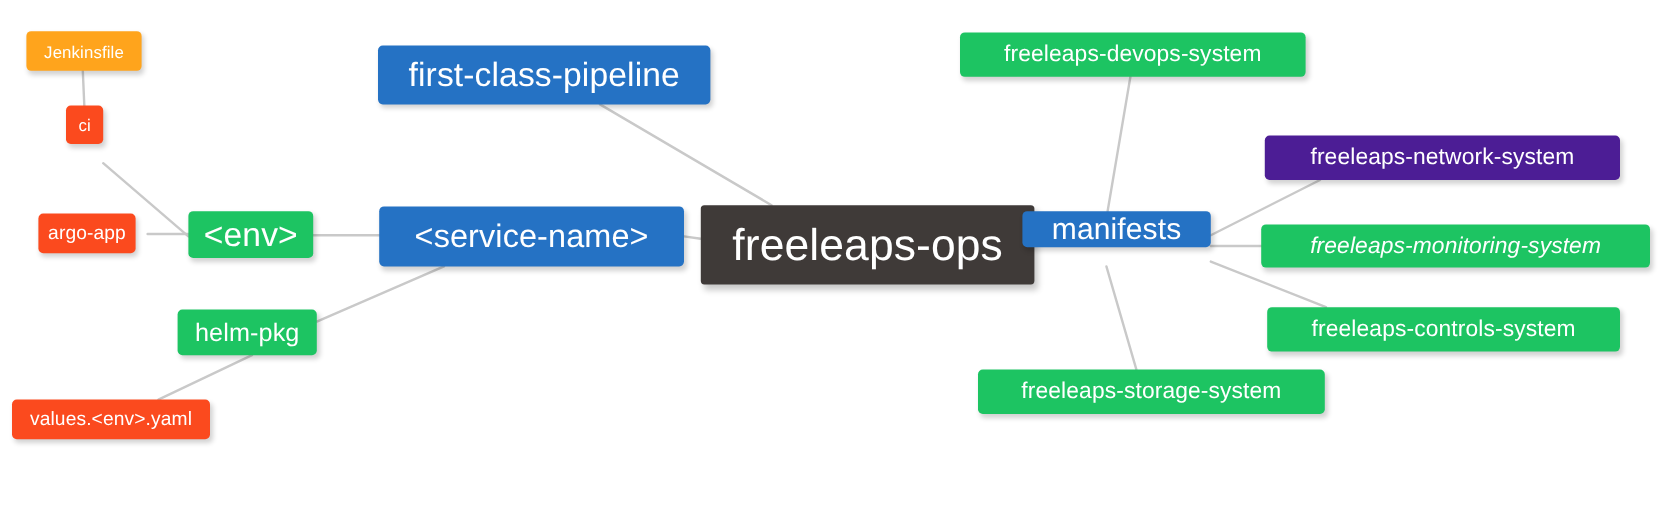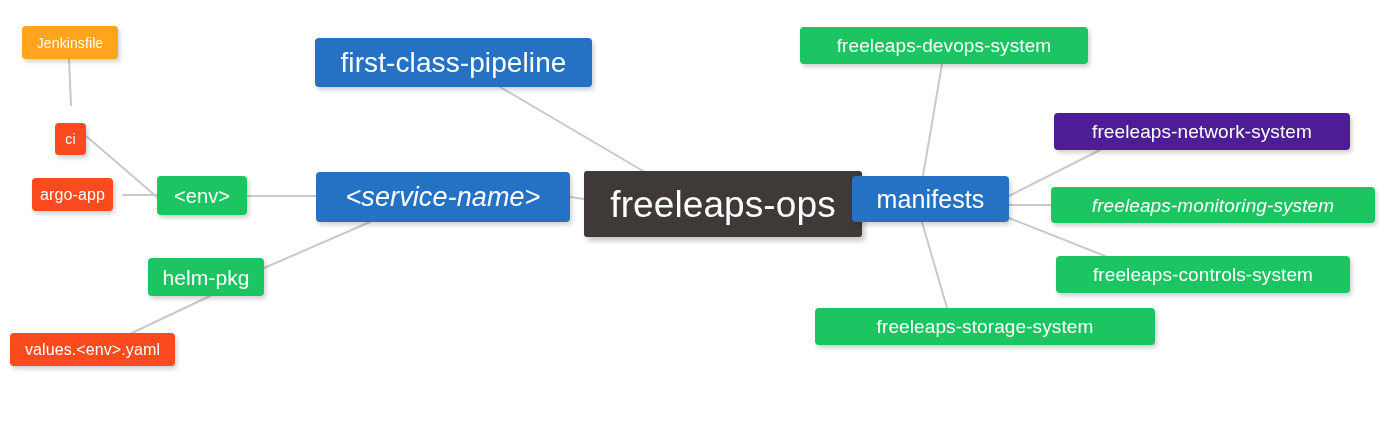--- a/index.html
+++ b/index.html
@@ -63,56 +63,56 @@
       <line x1="923" y1="176" x2="942" y2="64" stroke="#c9c9c9" stroke-width="2" stroke-linecap="round"></line>
       <line x1="1009" y1="196" x2="1100" y2="150" stroke="#c9c9c9" stroke-width="2" stroke-linecap="round"></line>
       <line x1="1009" y1="205" x2="1051" y2="205" stroke="#c9c9c9" stroke-width="2" stroke-linecap="round"></line>
       <line x1="1009" y1="218" x2="1105" y2="256" stroke="#c9c9c9" stroke-width="2" stroke-linecap="round"></line>
       <line x1="922" y1="222" x2="947" y2="308" stroke="#c9c9c9" stroke-width="2" stroke-linecap="round"></line>
     </svg>
   <div id="node-layer">
       <div class="node" style="left: 22px; top: 26px; width: 96px; height: 33px; background: rgb(255, 164, 28); font-size: 14px;">
         <span>Jenkinsfile</span>
       </div>
-      <div class="node" style="left: 55px; top: 123px; width: 31px; height: 32px; background: rgb(251, 74, 30); font-size: 14px; text-align: center;">
+      <div class="node" style="left: 55px; top: 88px; width: 31px; height: 32px; background: rgb(251, 74, 30); font-size: 14px; text-align: center;">
         <span>ci</span>
       </div>
       <div class="node" style="left: 32px; top: 178px; width: 81px; height: 33px; background: rgb(251, 74, 30); font-size: 16px;">
         <span>argo-app</span>
       </div>
-      <div class="node" style="left: 157px; top: 176px; width: 90px; height: 39px; background: rgb(29, 196, 98); font-size: 20px;">
+      <div class="node" style="left: 157px; top: 176px; width: 104px; height: 39px; background: rgb(29, 196, 98); font-size: 28px;">
         <span>&lt;env&gt;</span>
       </div>
       <div class="node" style="left: 148px; top: 258px; width: 116px; height: 38px; background: rgb(29, 196, 98); font-size: 21px;">
         <span>helm-pkg</span>
       </div>
       <div class="node" style="left: 10px; top: 333px; width: 165px; height: 33px; background: rgb(251, 74, 30); font-size: 16px;">
         <span>values.&lt;env&gt;.yaml</span>
       </div>
       <div class="node" style="left: 315px; top: 38px; width: 277px; height: 49px; background: rgb(37, 114, 196); font-size: 28px;">
         <span>first-class-pipeline</span>
       </div>
-      <div class="node" style="left: 316px; top: 172px; width: 254px; height: 50px; background: rgb(37, 114, 196); font-size: 27px; font-style: italic;">
+      <div class="node" style="left: 316px; top: 172px; width: 254px; height: 50px; background: rgb(37, 114, 196); font-size: 27px;">
         <span>&lt;service-name&gt;</span>
       </div>
       <div class="node node-root" style="left: 584px; top: 171px; width: 278px; height: 66px; background: rgb(63, 58, 56); font-size: 37px;">
         <span>freeleaps-ops</span>
       </div>
-      <div class="node" style="left: 852px; top: 176px; width: 157px; height: 46px; background: rgb(37, 114, 196); font-size: 25px;">
+      <div class="node" style="left: 852px; top: 176px; width: 157px; height: 30px; background: rgb(37, 114, 196); font-size: 25px;">
         <span>manifests</span>
       </div>
       <div class="node" style="left: 800px; top: 27px; width: 288px; height: 37px; background: rgb(29, 196, 98); font-size: 19px;">
         <span>freeleaps-devops-system</span>
       </div>
       <div class="node" style="left: 1054px; top: 113px; width: 296px; height: 37px; background: #4c1d95; font-size: 19px;">
         <span>freeleaps-network-system</span>
       </div>
       <div class="node" style="left: 1051px; top: 187px; width: 324px; height: 36px; background: rgb(29, 196, 98); font-size: 19px; font-style: italic;">
         <span>freeleaps-monitoring-system</span>
       </div>
       <div class="node" style="left: 1056px; top: 256px; width: 294px; height: 37px; background: rgb(29, 196, 98); font-size: 19px;">
         <span>freeleaps-controls-system</span>
       </div>
-      <div class="node" style="left: 815px; top: 308px; width: 340px; height: 37px; background: rgb(29, 196, 98); font-size: 19px;">
+      <div class="node" style="left: 815px; top: 308px; width: 289px; height: 37px; background: rgb(29, 196, 98); font-size: 19px;">
         <span>freeleaps-storage-system</span>
       </div>
     </div>
 </div>
 
 </body></html>

